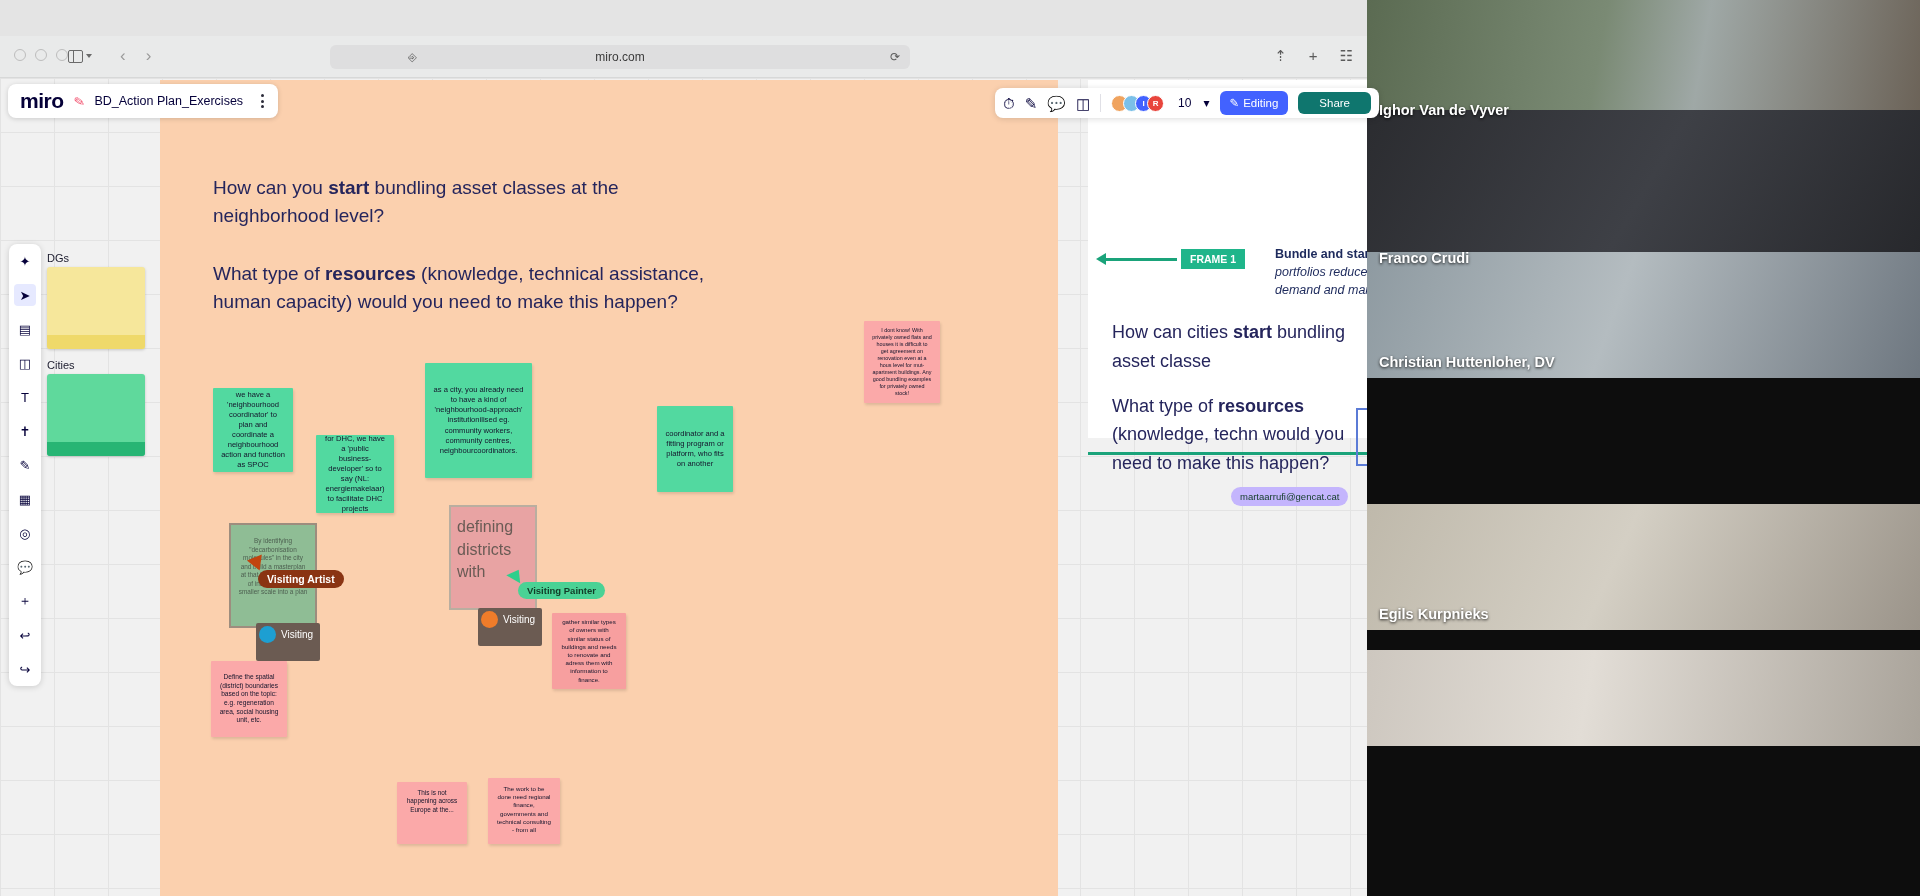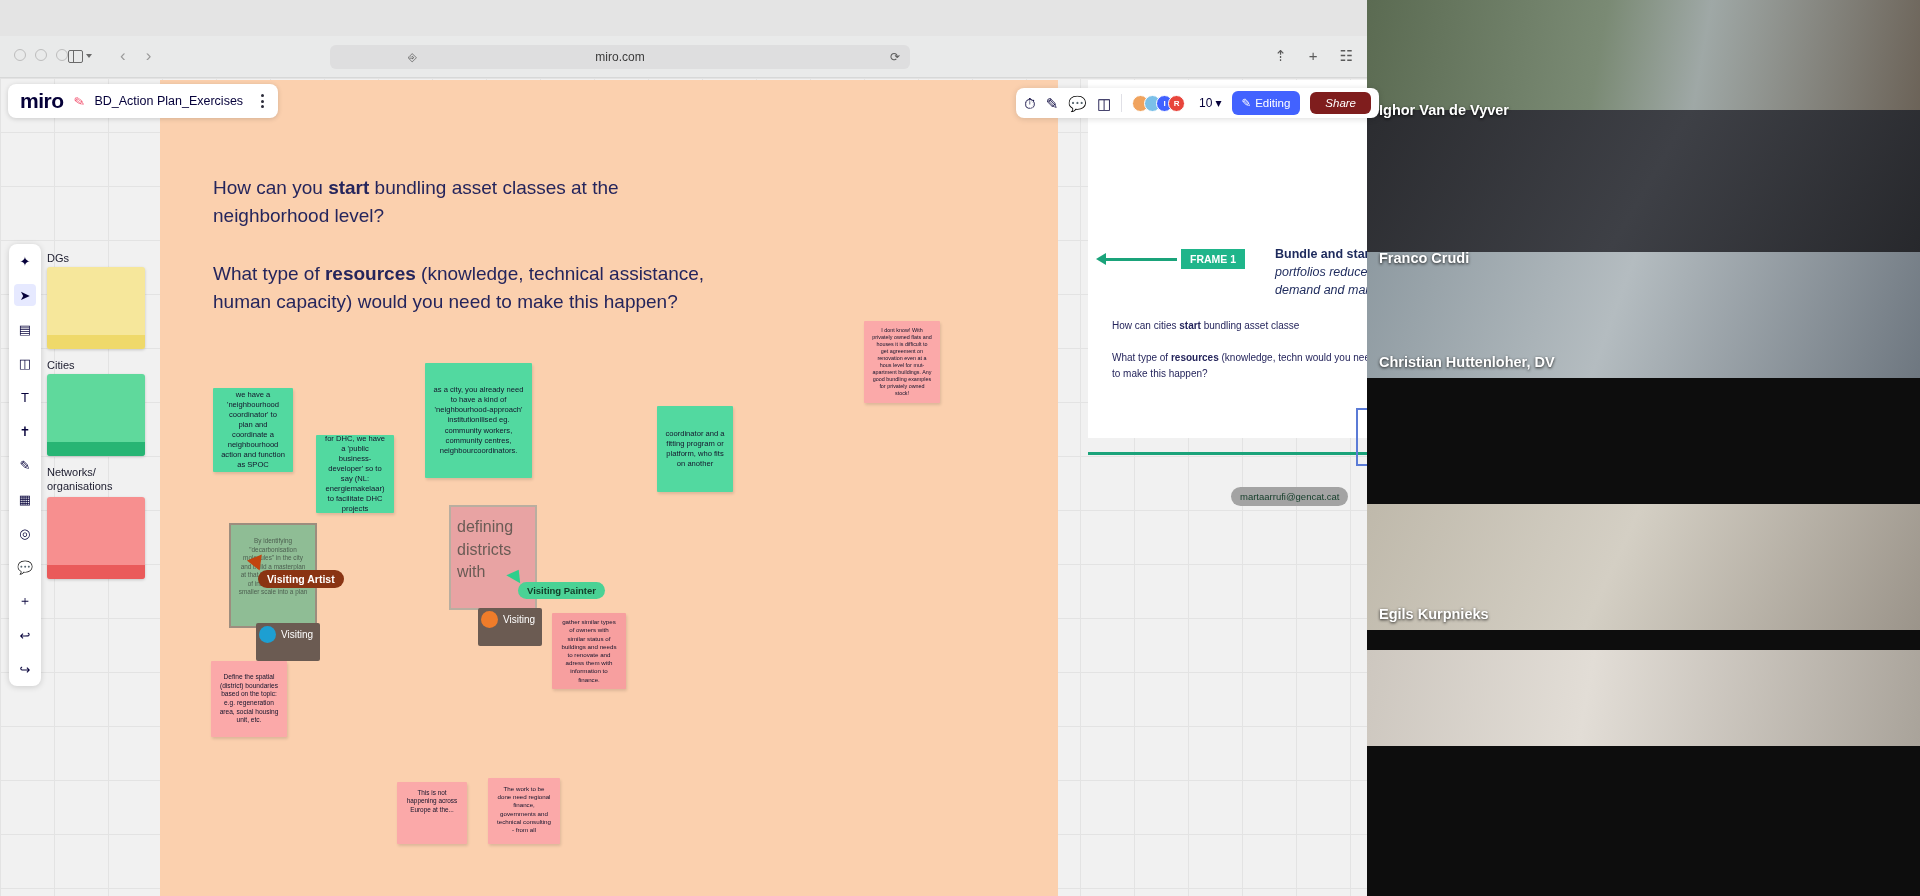--- a/index.html
+++ b/index.html
@@ -102,28 +102,28 @@
   }
   .trb-ic { font-size: 15px; color: #05003a; line-height: 1; display: flex; align-items: center; }
   .trb-sep { width: 1px; height: 18px; background: #e0e0e6; }
   .avstack { display: flex; align-items: center; }
   .avstack .av {
     width: 17px; height: 17px; border-radius: 50%; border: 1.5px solid #fff;
     margin-left: -5px; font-size: 8px; color: #fff; font-weight: 700;
     display: flex; align-items: center; justify-content: center;
   }
   .avstack .av:first-child { margin-left: 0; }
-  .count-pill { font-size: 12px; color: #05003a; display: flex; align-items: center; gap: 3px; margin-left: 4px; }
+  .count-pill { font-size: 12px; color: #05003a; display: flex; align-items: center; gap: 12px; margin-left: 4px; }
   .edit-btn {
     background: #4262ff; color: #fff; font-size: 11.5px; border-radius: 6px;
     padding: 5px 10px; display: flex; align-items: center; gap: 4px; white-space: nowrap;
   }
   .share-btn {
-    background: #7f1d1d; color: #fff; font-size: 11.5px; border-radius: 6px;
-    padding: 5px 15px; white-space: nowrap; font-style: italic;
+    background: #0f766e; color: #fff; font-size: 11.5px; border-radius: 6px;
+    padding: 5px 21px; white-space: nowrap;
   }
 
   
   .tool-rail {
     position: absolute; left: 9px; top: 244px; width: 32px;
     background: #fff; border-radius: 8px; padding: 6px 0;
     display: flex; flex-direction: column; align-items: center; gap: 12px;
     box-shadow: 0 1px 6px rgba(0,0,0,.16); z-index: 40;
   }
   .tool-rail .ti {
@@ -205,32 +205,32 @@
     background: #1fb58a; color: #fff; font-size: 10.5px; font-weight: 700;
     padding: 4px 9px; margin-left: 4px;
   }
   .mini-head {
     position: absolute; left: 1275px; top: 168px; width: 140px;
     font-size: 12.5px; line-height: 1.42; color: #1d2a5c; font-weight: 700; z-index: 14;
   }
   .mini-head em { font-weight: 400; font-style: italic; }
   .mini-q {
     position: absolute; left: 1112px; top: 240px; width: 270px;
-    font-size: 10px; line-height: 1.6; color: #25255c; z-index: 14;
+    font-size: 18px; line-height: 1.6; color: #25255c; z-index: 14;
   }
   .mini-q b { font-weight: 700; }
   .mini-q .p2 { margin-top: 16px; display: block; }
   .mini-hline { position: absolute; left: 1088px; top: 374px; width: 290px; height: 2.5px; background: #1aa37a; z-index: 14; }
   .mini-hline:after {
     content:""; position:absolute; right:-10px; top:-5px; width:0;height:0;
     border-top:6.5px solid transparent; border-bottom:6.5px solid transparent;
     border-left:10px solid #1aa37a;
   }
   .mail-chip {
-    position: absolute; left: 1231px; top: 409px; background: #a3a3a3; color: #123c28;
+    position: absolute; left: 1231px; top: 409px; background: #c4b5fd; color: #123c28;
     font-size: 9.5px; padding: 4px 9px; border-radius: 11px; z-index: 30; white-space: nowrap;
   }
   .mini-box {
     position: absolute; left: 1356px; top: 330px; width: 60px; height: 58px;
     border: 2px solid #5b7bd6; z-index: 14;
   }
 
   
   .video-col {
     position: absolute; left: 1367px; top: 0; width: 553px; height: 896px;
@@ -403,26 +403,20 @@
         <div class="pal-card" style="background:#f6e79b;">
           <span class="band" style="background:#efd96a;"></span>
         </div>
       </div>
       <div class="pal-group">
         <div class="pal-label">Cities</div>
         <div class="pal-card" style="background:#5fd99c;">
           <span class="band" style="background:#27b574;"></span>
         </div>
       </div>
-      <div class="pal-group">
-        <div class="pal-label" style="line-height:1.25;">Networks/ organisations</div>
-        <div class="pal-card" style="background:#f78f8f;">
-          <span class="band" style="background:#ea5a5a;"></span>
-        </div>
-      </div>
     </div>
   </div>
 
   <div class="video-col">
 
     <div class="vtile" style="top:0;height:126px;background:linear-gradient(100deg,#5b6b52 0%,#7a8a74 42%,#9fa8a6 60%,#6b6257 100%);">
       <div class="vname">Ighor Van de Vyver</div>
     </div>
 
     <div class="vtile" style="top:110px;height:164px;background:linear-gradient(120deg,#2b2c30 0%,#3e4046 50%,#26272b 100%);">

